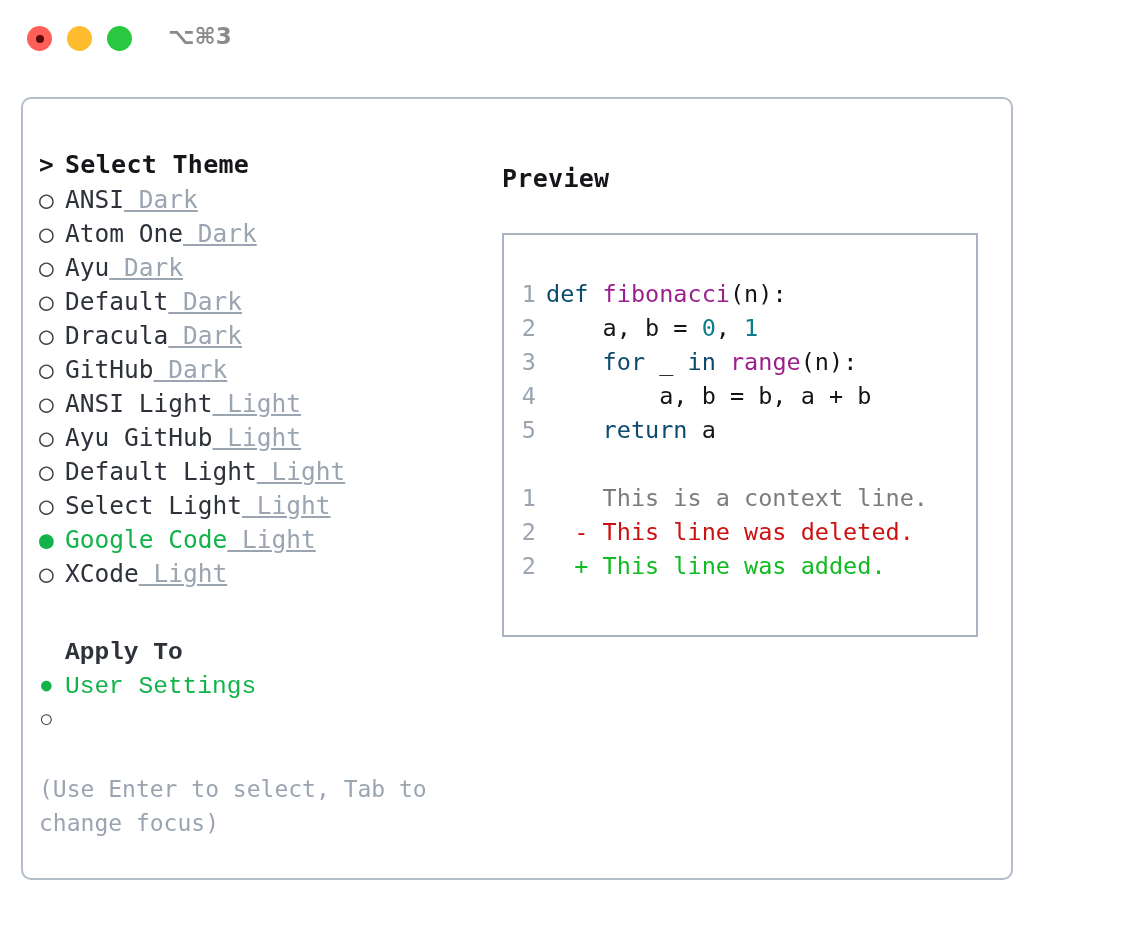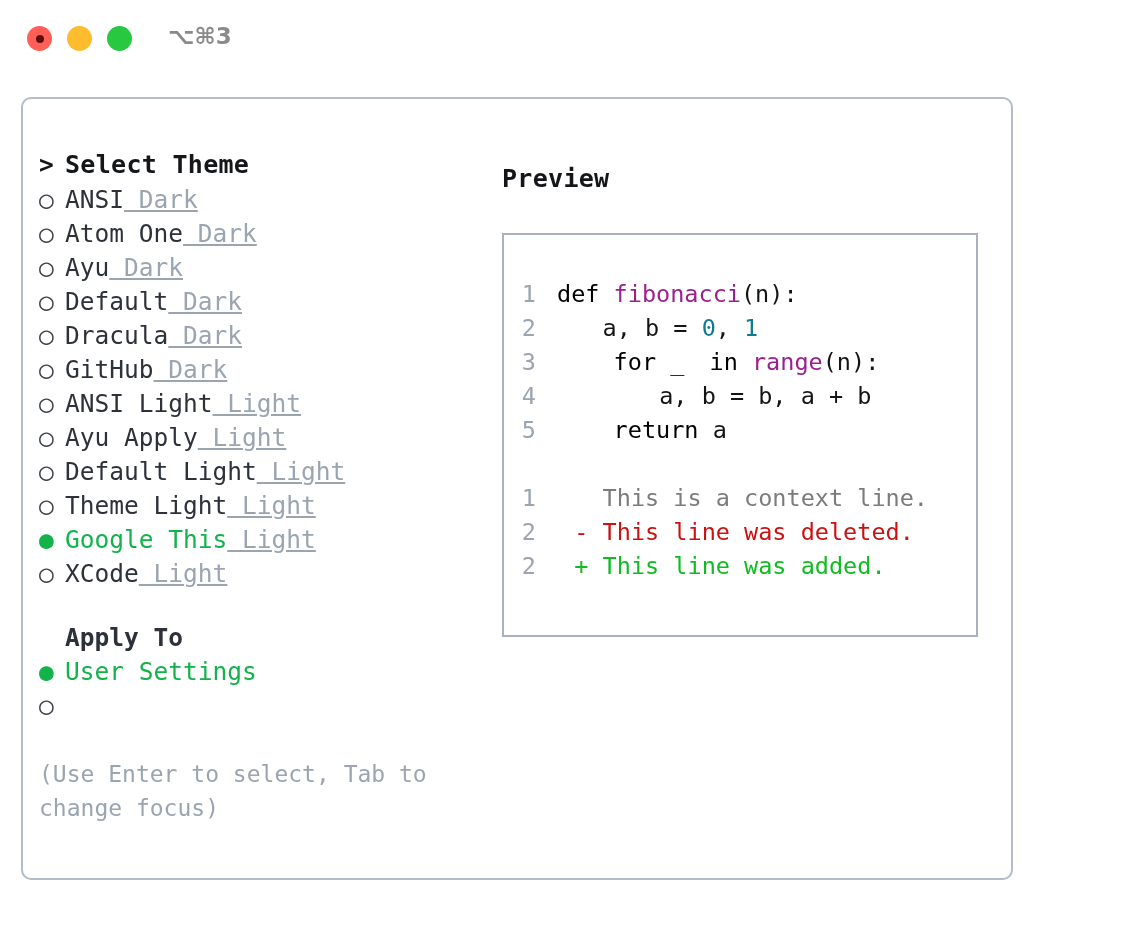--- a/index.html
+++ b/index.html
@@ -113,21 +113,21 @@
   .theme-kind  { color: #9aa5b1; text-decoration: underline; }
 
   .section-head {
     color: #2d3139;
     font-weight: bold;
     font-size: 24.5px;
     line-height: 34px;
   }
   .section-head .marker { color: transparent; }
 
-  #apply-block { margin-top: 30px; }
+  #apply-block { margin-top: 45px; font-family: Liberation Mono, monospace; }
 
   #hint {
     margin-top: 34px;
     font-size: 23px;
     line-height: 34px;
     color: #9aa5b1;
     width: 410px;
     white-space: normal;
   }
 
@@ -162,21 +162,21 @@
     white-space: pre;
   }
   .ln {
     flex: 0 0 42px;
     text-align: right;
     color: #9aa5b1;
     padding-right: 10px;
     box-sizing: border-box;
   }
   .code-text { color: #1a1a1a; }
-  .tok-kw   { color: #000000; margin-left: 11px; }
+  .tok-kw   { color: #0c4a6e; }
   .tok-fn   { color: #9c1f8e; }
   .tok-num  { color: #0c7c8a; }
   .tok-plain{ color: #141414; }
 
   .diff-gap { height: 34px; }
   .diff-ctx { color: #7c7c7c; }
   .diff-del { color: #cc1111; }
   .diff-add { color: #11bb22; }
 </style>
 </head>
@@ -201,24 +201,24 @@
       </div>
 
       <div id="theme-list">
           <div class="row"><span class="marker hollow">○</span><span class="theme-name">ANSI</span><span class="theme-kind"> Dark</span></div>
           <div class="row"><span class="marker hollow">○</span><span class="theme-name">Atom One</span><span class="theme-kind"> Dark</span></div>
           <div class="row"><span class="marker hollow">○</span><span class="theme-name">Ayu</span><span class="theme-kind"> Dark</span></div>
           <div class="row"><span class="marker hollow">○</span><span class="theme-name">Default</span><span class="theme-kind"> Dark</span></div>
           <div class="row"><span class="marker hollow">○</span><span class="theme-name">Dracula</span><span class="theme-kind"> Dark</span></div>
           <div class="row"><span class="marker hollow">○</span><span class="theme-name">GitHub</span><span class="theme-kind"> Dark</span></div>
           <div class="row"><span class="marker hollow">○</span><span class="theme-name">ANSI Light</span><span class="theme-kind"> Light</span></div>
-          <div class="row"><span class="marker hollow">○</span><span class="theme-name">Ayu Apply</span><span class="theme-kind"> Light</span></div>
+          <div class="row"><span class="marker hollow">○</span><span class="theme-name">Ayu GitHub</span><span class="theme-kind"> Light</span></div>
           <div class="row"><span class="marker hollow">○</span><span class="theme-name">Default Light</span><span class="theme-kind"> Light</span></div>
-          <div class="row"><span class="marker hollow">○</span><span class="theme-name">Theme Light</span><span class="theme-kind"> Light</span></div>
-          <div class="row"><span class="marker filled">●</span><span class="theme-name selected">Google This</span><span class="theme-kind"> Light</span></div>
+          <div class="row"><span class="marker hollow">○</span><span class="theme-name">Select Light</span><span class="theme-kind"> Light</span></div>
+          <div class="row"><span class="marker filled">●</span><span class="theme-name selected">Google Code</span><span class="theme-kind"> Light</span></div>
           <div class="row"><span class="marker hollow">○</span><span class="theme-name">XCode</span><span class="theme-kind"> Light</span></div>
         </div>
 
       <div id="apply-block">
         <div class="row section-head">
           <span class="marker"> </span>
           <span>Apply To</span>
         </div>
         <div id="apply-list">
             <div class="row"><span class="marker filled">●</span><span class="theme-name selected">User Settings</span></div>

